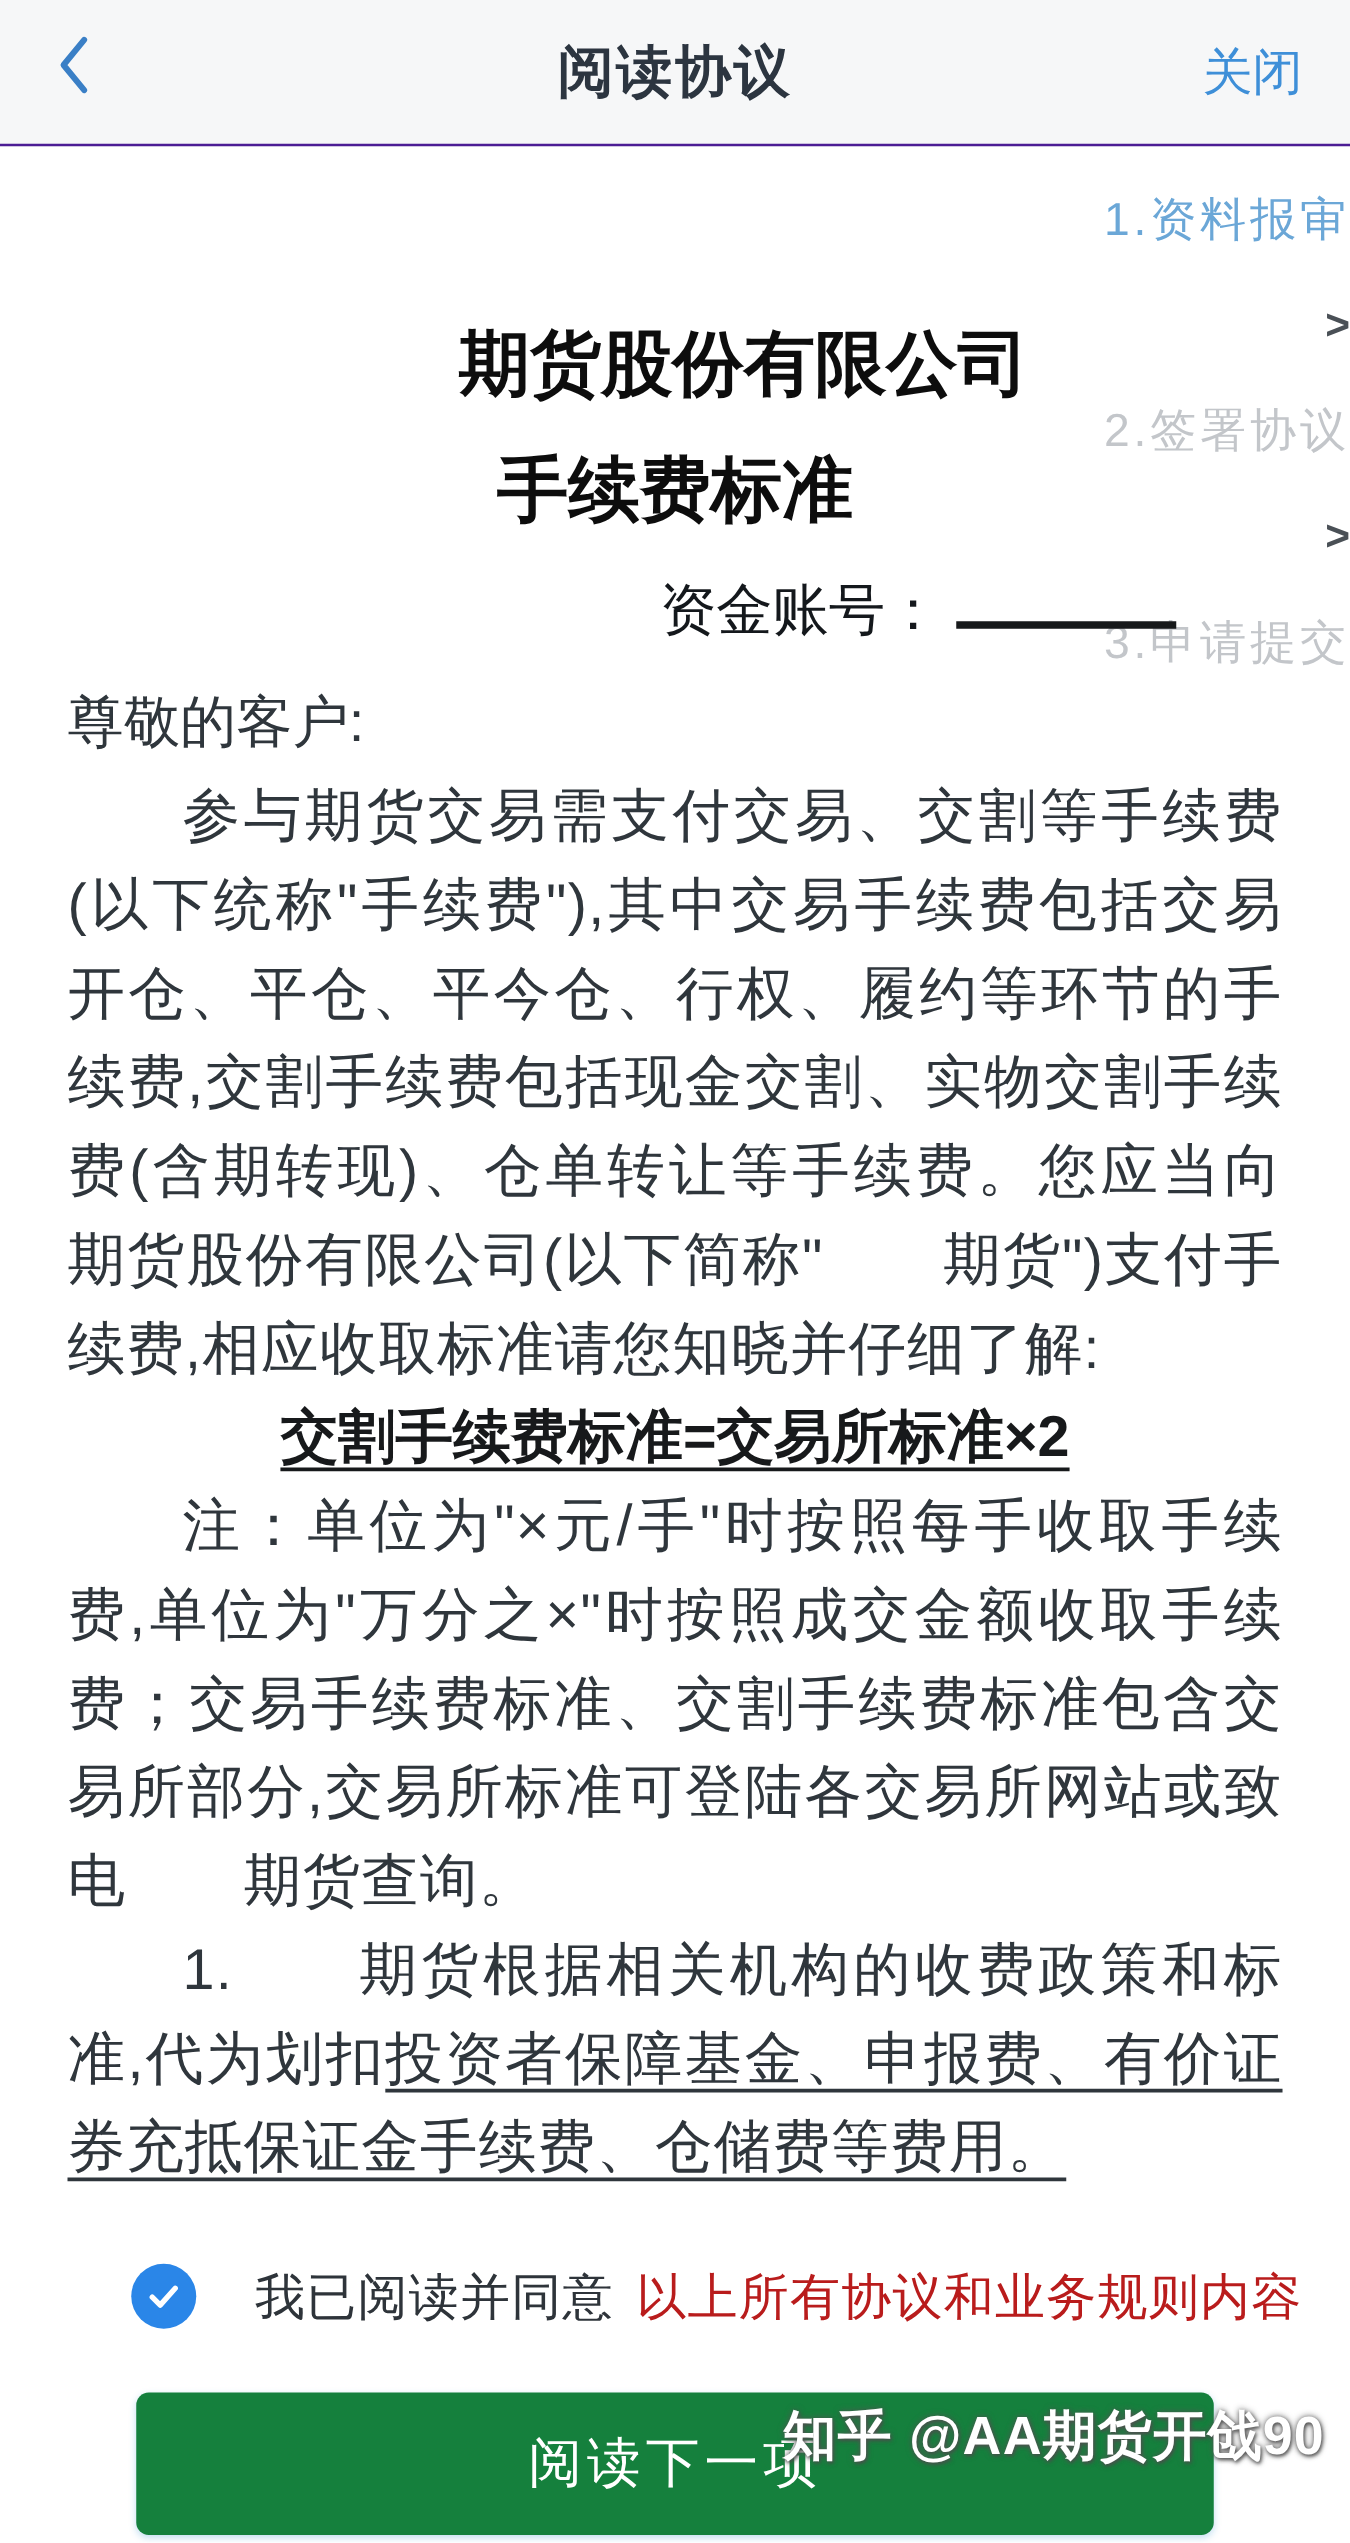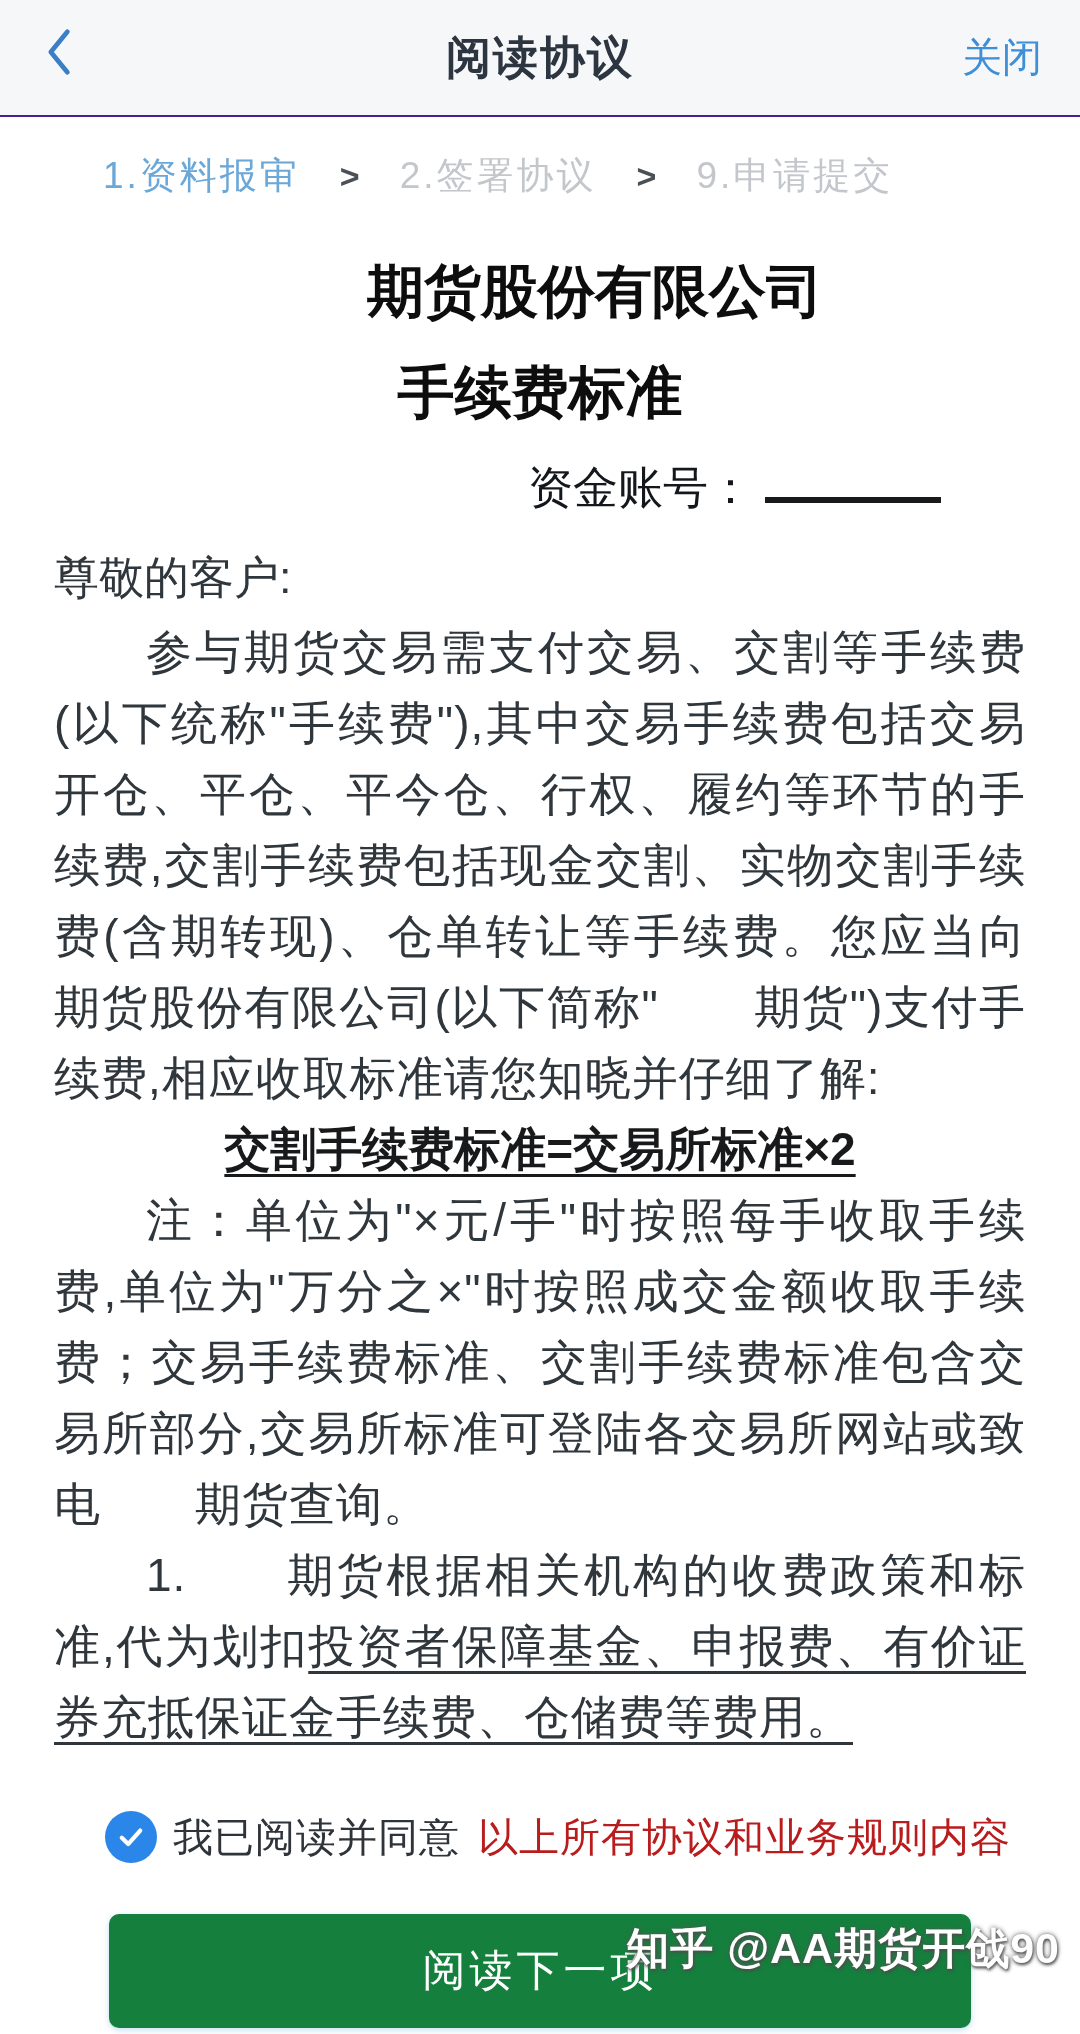--- a/index.html
+++ b/index.html
@@ -20,22 +20,22 @@
     background:#f6f7f8; border-bottom:2px solid #4c1d95;
     display:flex; align-items:center; z-index:20;
   }
   .nav-back { position:absolute; left:34px; top:22px; width:52px; height:60px; display:flex; align-items:center; justify-content:center; cursor:pointer; }
   .nav-title { width:100%; text-align:center; font-size:45px; font-weight:600; color:#2c3540; letter-spacing:2px; }
   .nav-close { position:absolute; right:38px; top:30px; font-size:40px; color:#3e8fd8; cursor:pointer; }
 
   
   .steps {
     margin-top:151px; padding-left:103px;
-    display:flex; align-items:center; gap:40px;
-    font-size:37px; letter-spacing:3px; height:50px;
+    display:flex; align-items:flex-end; gap:40px;
+    font-size:37px; letter-spacing:3px; height:50px;flex-direction:column;
   }
   .step-active { color:#6ba7d7; font-weight:500; }
   .step-inactive { color:#c3c6ca; }
   .step-sep { color:#4a5056; font-size:34px; letter-spacing:0; font-weight:600; }
 
   
   .doc { padding:0 54px; }
   .doc-title { margin-top:40px; text-align:center; font-weight:700; color:#0d0d0d; font-size:57px; line-height:101px; }
   .doc-title .line1 { text-indent:110px; }
 
@@ -56,21 +56,21 @@
   .bottom-panel {
     position:absolute; left:0; bottom:0; width:1080px; height:266px;
     background:#ffffff; z-index:10;
   }
   .agree-row { margin-top:40px; padding-left:105px; display:flex; align-items:center; height:58px; }
   .checkbox {
     width:52px; height:52px; border-radius:50%;
     background:#2a86e8; display:flex; align-items:center; justify-content:center;
     flex:0 0 52px; cursor:pointer;
   }
-  .agree-text { margin-left:16px; font-size:40px; color:#2e343a; letter-spacing:1px; }
+  .agree-text { margin-left:47px; font-size:40px; color:#2e343a; letter-spacing:1px; }
   .agree-highlight { margin-left:18px; font-size:40px; color:#b91c1c; letter-spacing:1px; cursor:pointer; }
 
   .next-button {
     margin:48px auto 0 auto; width:862px; height:114px;
     background:#15803d; border:none; border-radius:10px;
     color:#ffffff; font-size:43px; letter-spacing:4px;
     display:flex; align-items:center; justify-content:center;
     font-family:"Liberation Sans", sans-serif;
     cursor:pointer; box-shadow:0 2px 6px rgba(20,130,200,0.25);
   }
@@ -98,21 +98,21 @@
     </div>
     <div class="nav-title">阅读协议</div>
     <div class="nav-close">关闭</div>
   </div>
 
   <div class="steps">
     <span class="step-active">1.资料报审</span>
     <span class="step-sep">&gt;</span>
     <span class="step-inactive">2.签署协议</span>
     <span class="step-sep">&gt;</span>
-    <span class="step-inactive">9.申请提交</span>
+    <span class="step-inactive">3.申请提交</span>
   </div>
 
   <div class="doc">
 
     <div class="doc-title">
       <div class="line1">期货股份有限公司</div>
       <div class="line2">手续费标准</div>
     </div>
 
     <div class="account-row">

